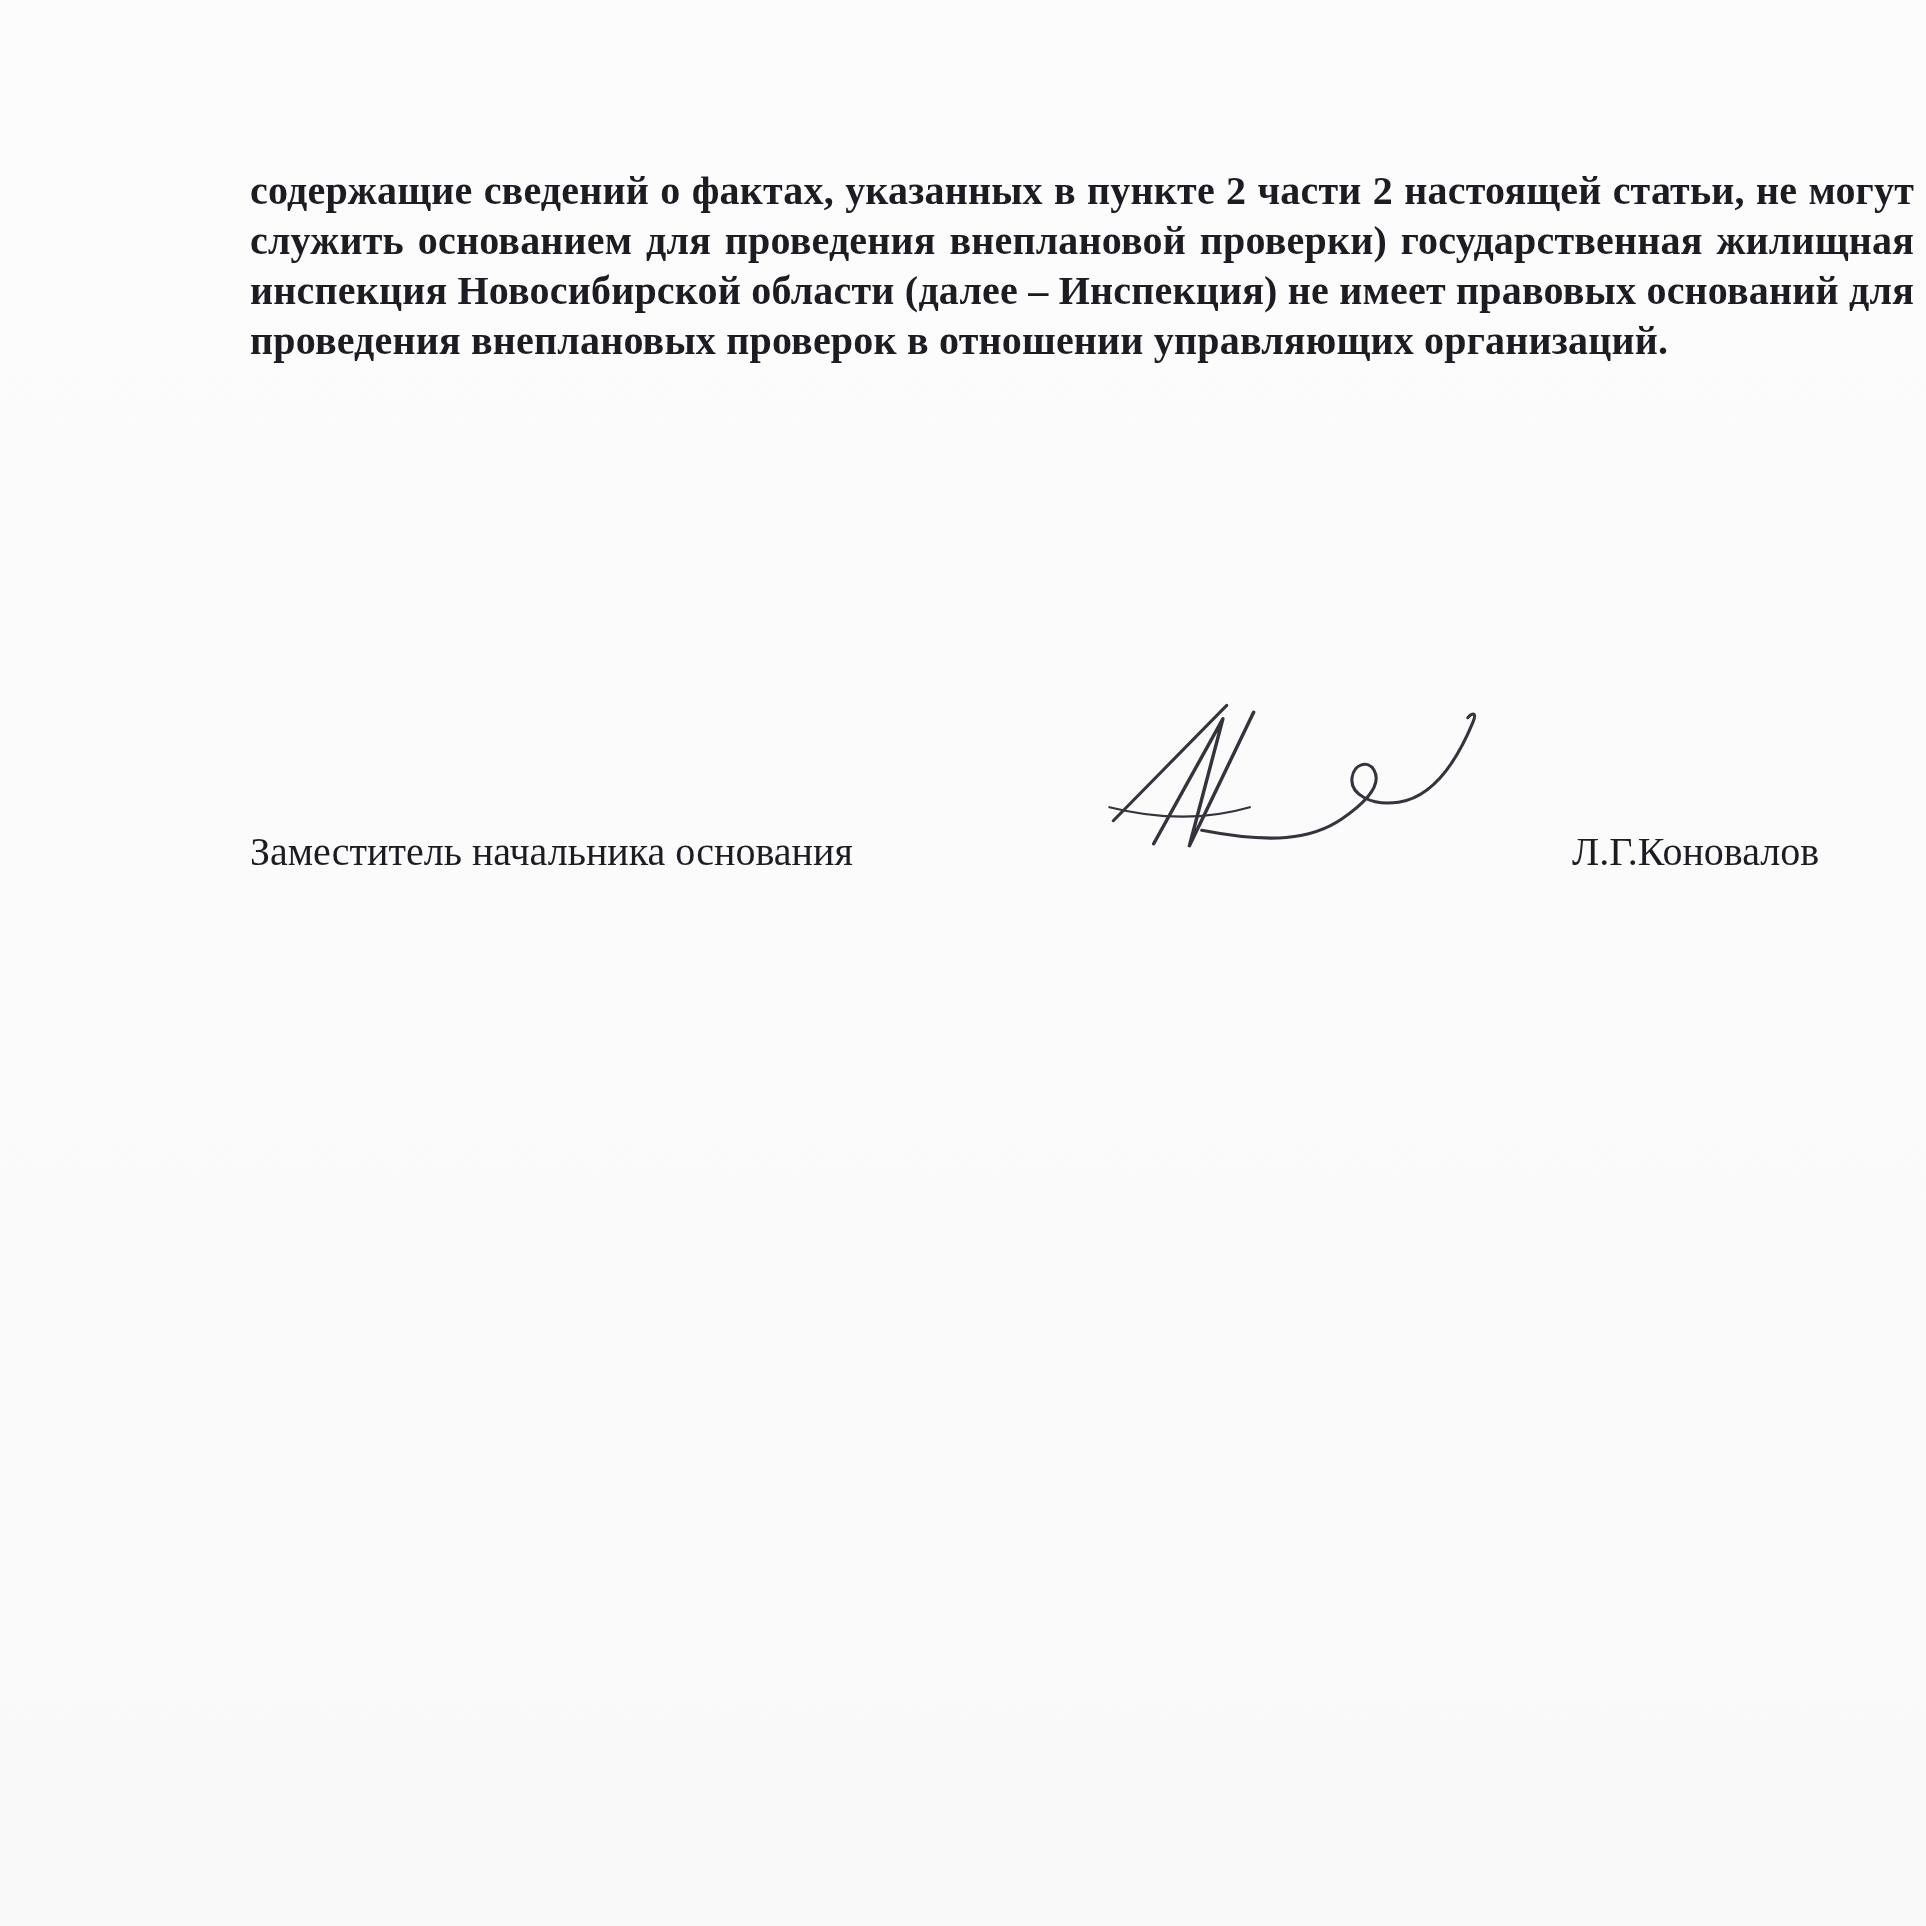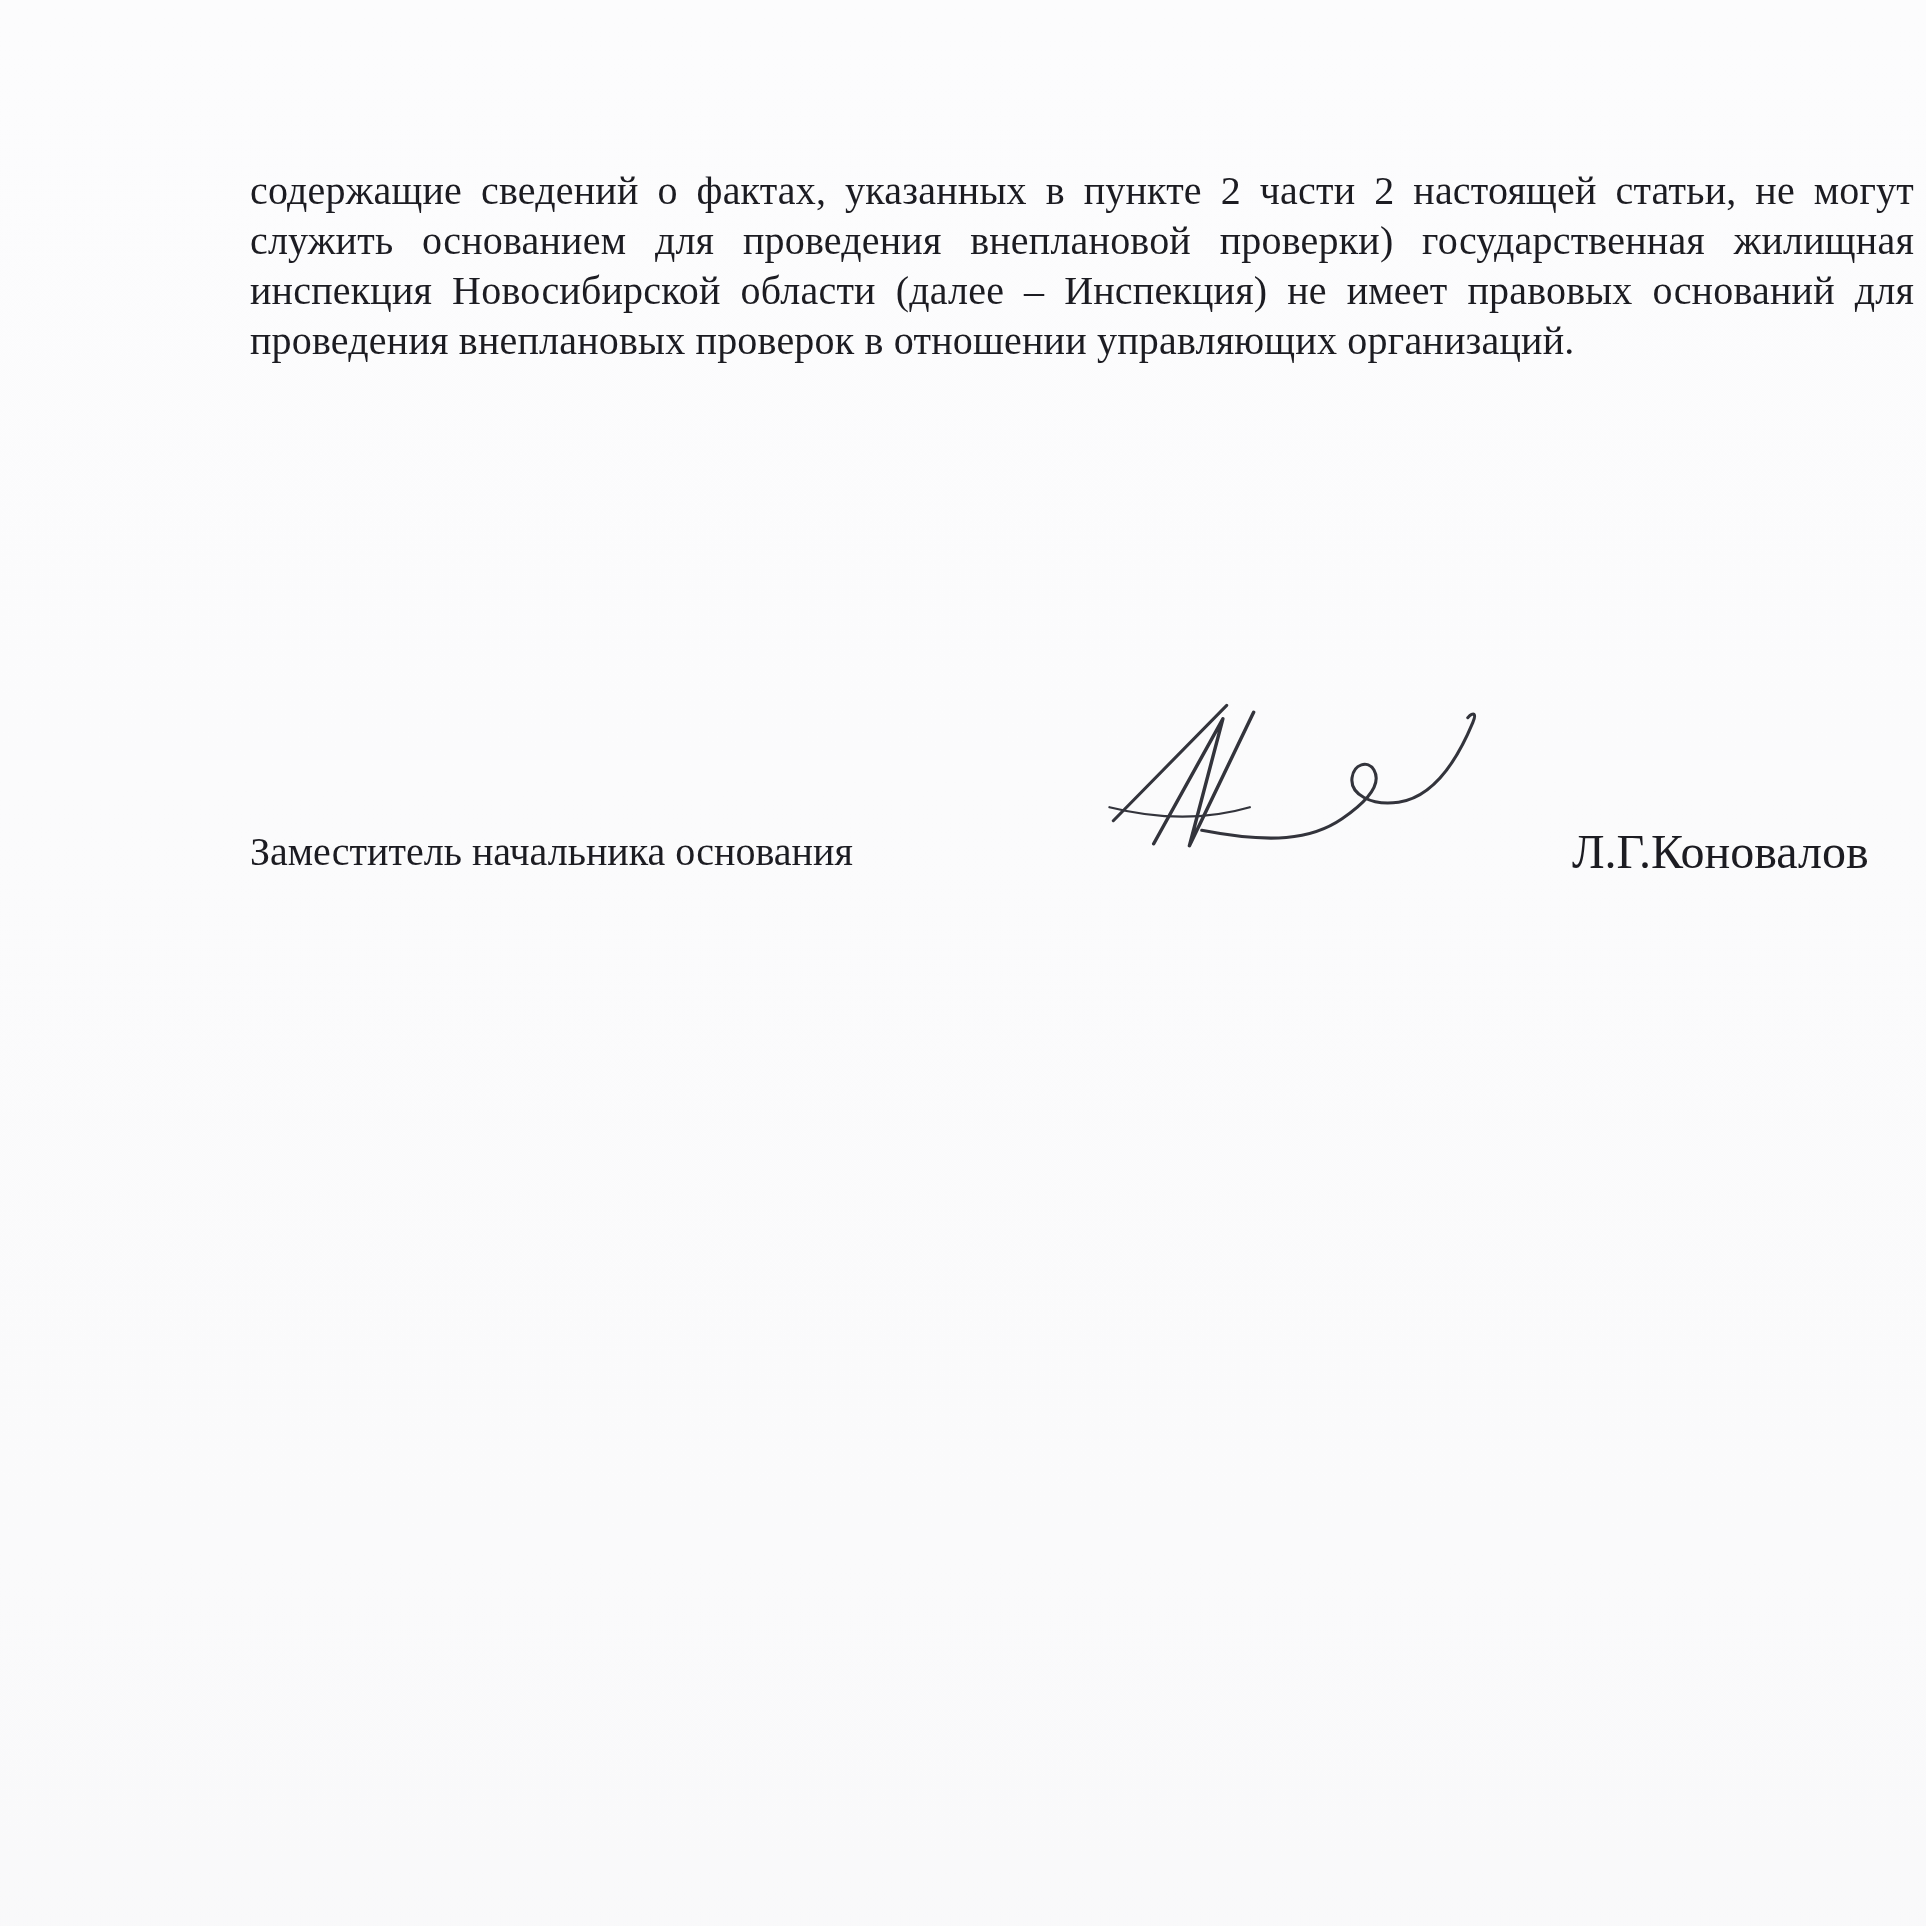--- a/index.html
+++ b/index.html
@@ -18,36 +18,37 @@
     left: 250px;
     top: 166px;
     width: 1664px;
   }
   .para {
     margin: 0;
     font-size: 40px;
     line-height: 50px;
     text-align: justify;
     letter-spacing: 0.2px;
+    font-weight: bold;
   }
   .para.indented { text-indent: 112px; }
 
   .sig-title {
     position: absolute;
     left: 250px;
     top: 827px;
     font-size: 40px;
     line-height: 50px;
     white-space: nowrap;
   }
   .sig-name {
     position: absolute;
     left: 1572px;
     top: 827px;
-    font-size: 48px;
+    font-size: 40px;
     line-height: 50px;
     white-space: nowrap;
   }
   .sig-scribble {
     position: absolute;
     left: 1086px;
     top: 690px;
     width: 416px;
     height: 173px;
   }

